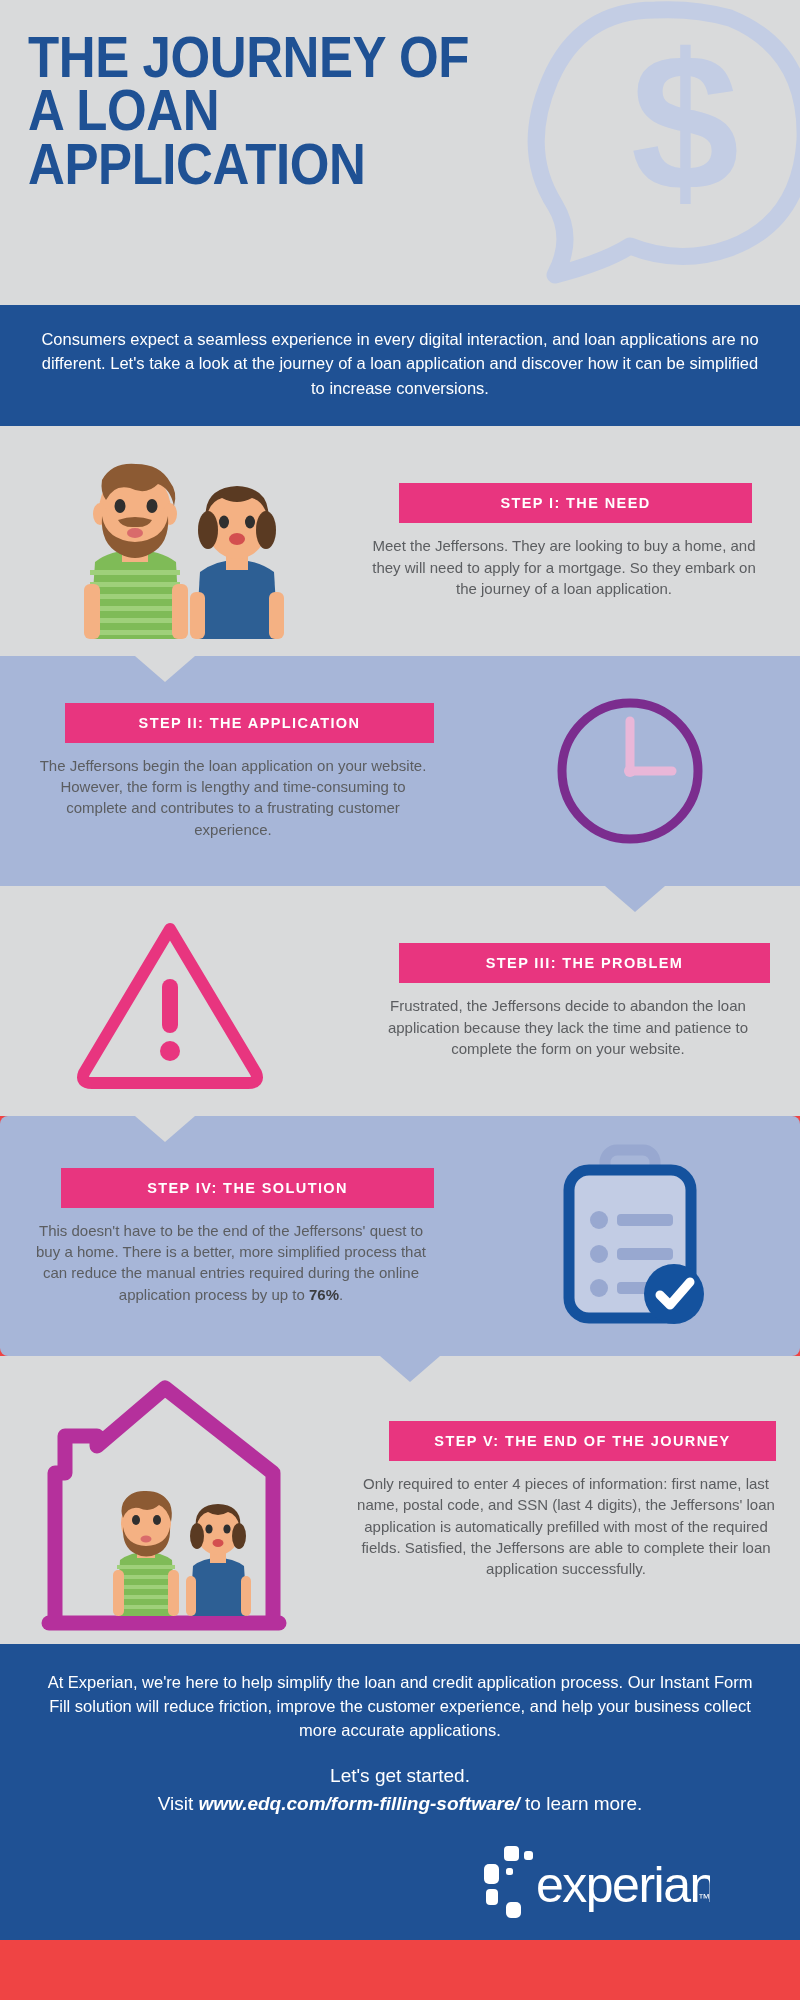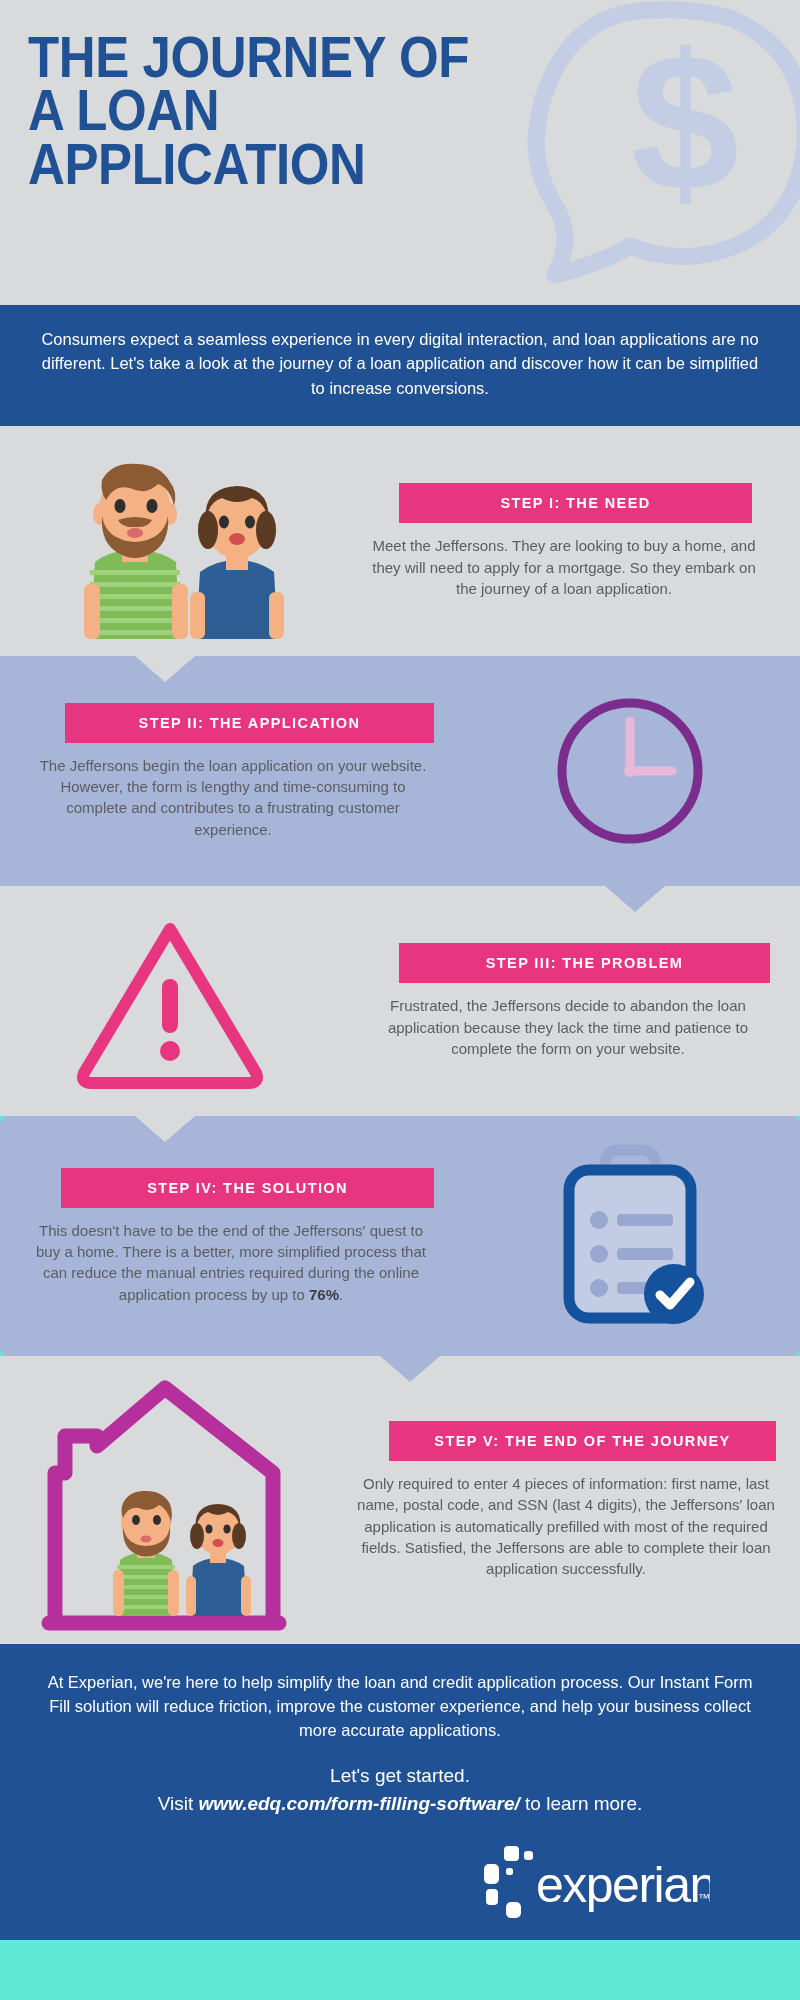--- a/index.html
+++ b/index.html
@@ -6,21 +6,21 @@
   html, body {
     width: 800px;
     background: #d9dadb;
     font-family: "Liberation Sans", sans-serif;
   }
   .page {
     position: relative;
     width: 800px;
     height: 2000px;
     overflow: hidden;
-    background: #5eead4;
+    background: #ef4444;
   }
 
   
   .header {
     position: relative;
     height: 305px;
     background: #d9dadb;
     overflow: hidden;
   }
   .bubble-wrap {

